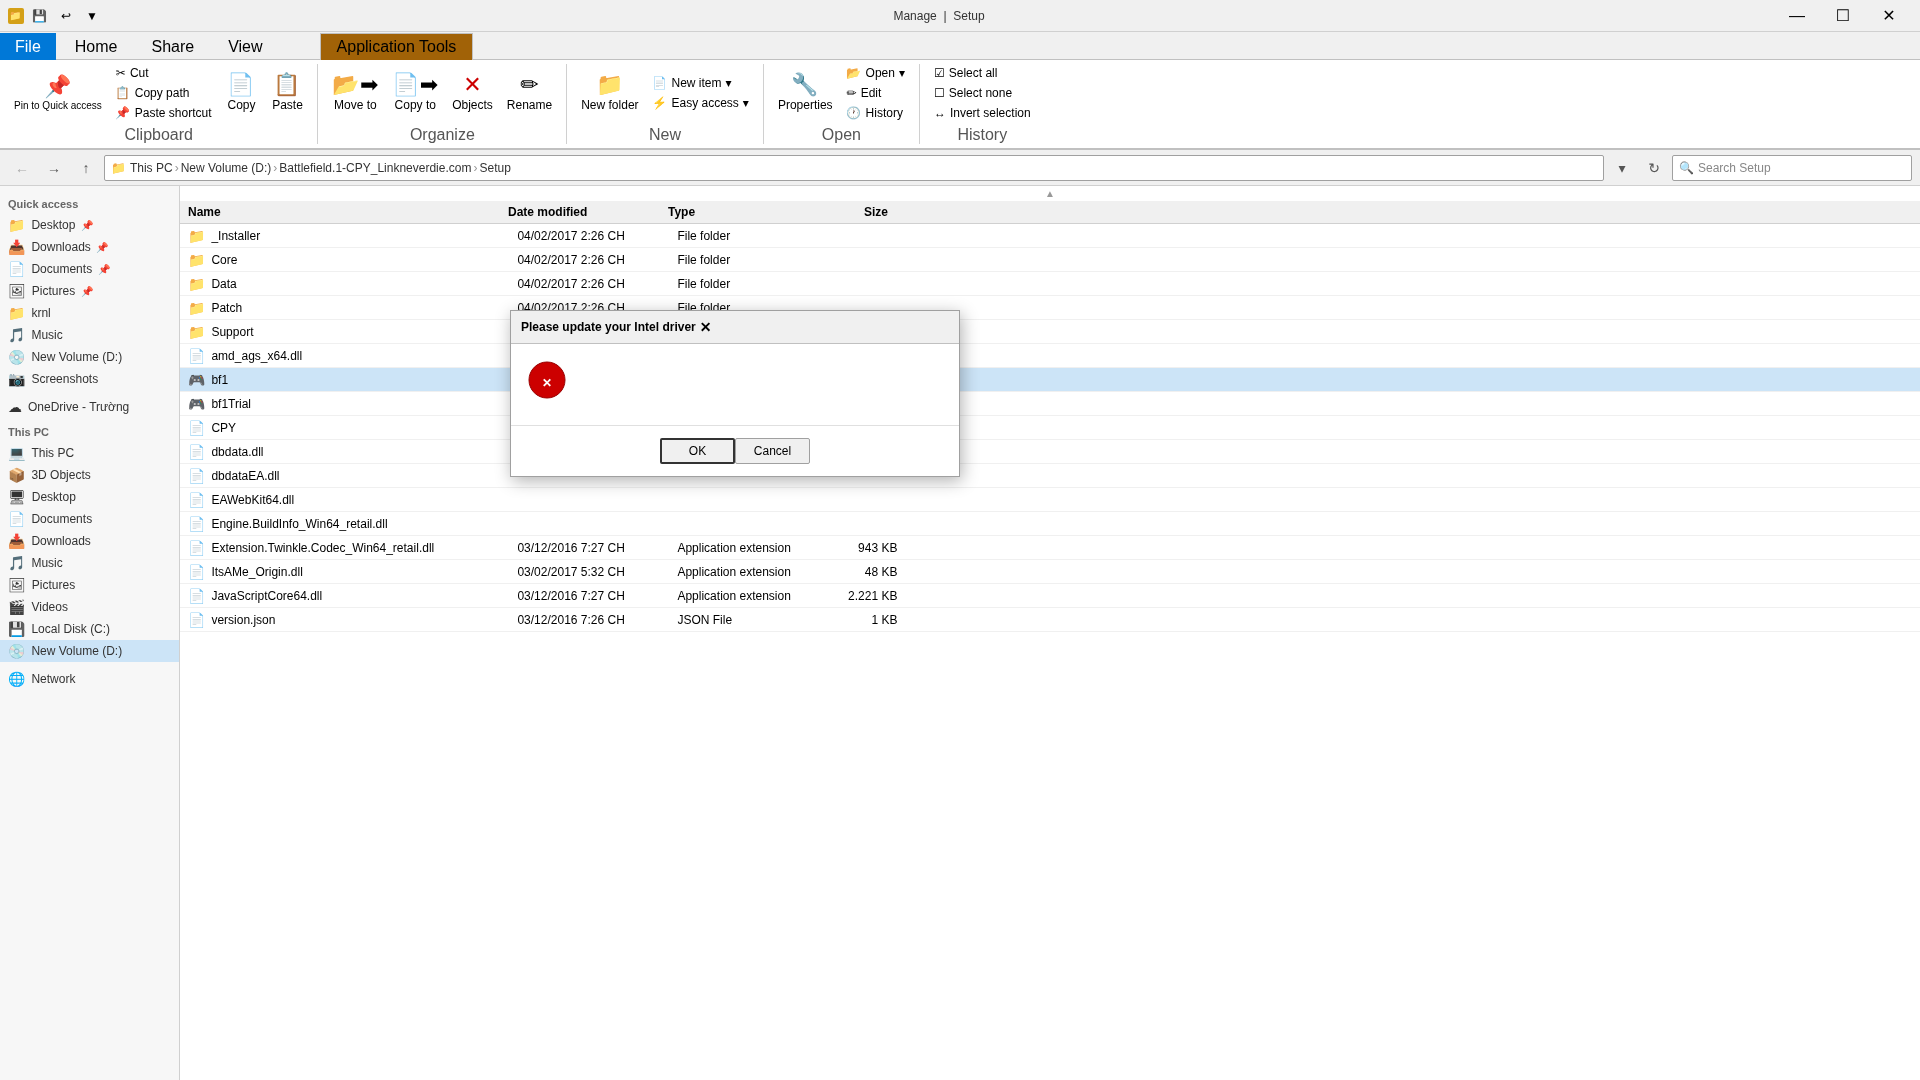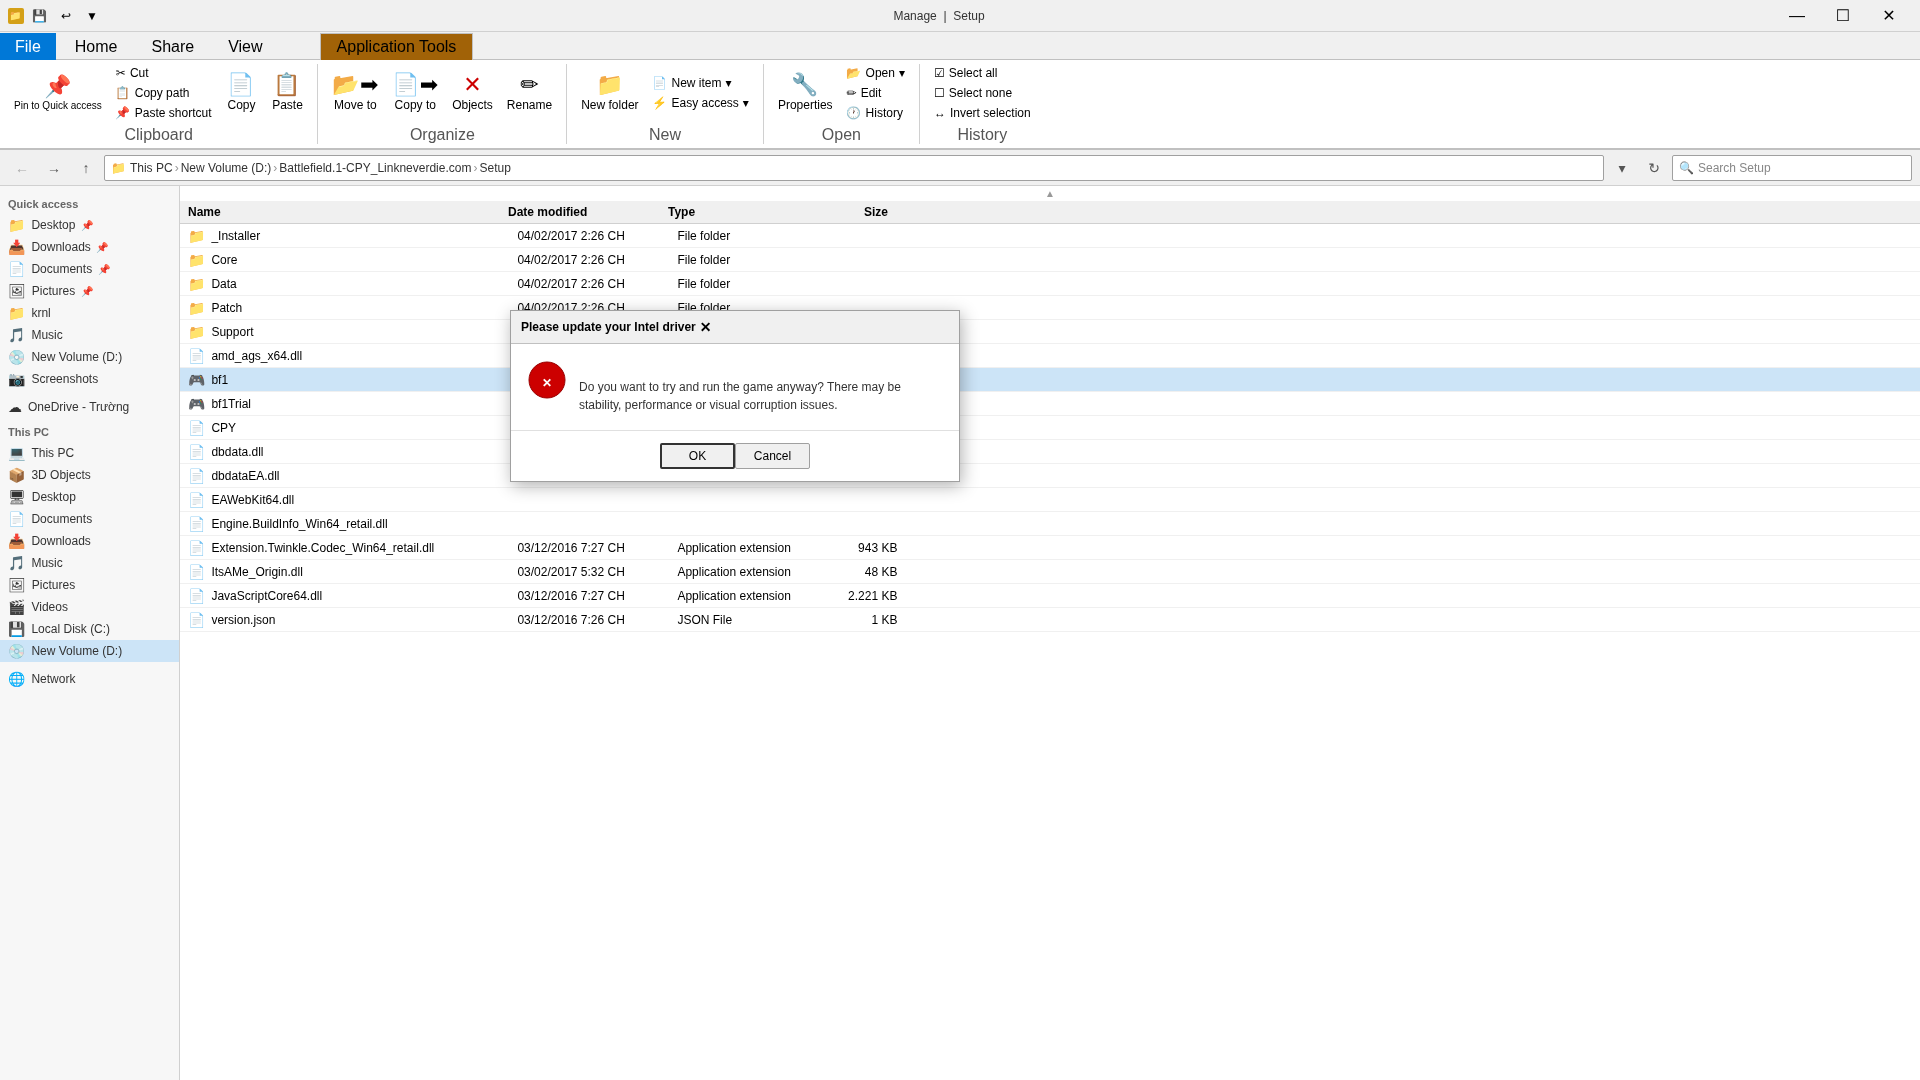--- a/index.html
+++ b/index.html
@@ -735,21 +735,20 @@
     </div>
     <div class="dialog-body">
       <div class="dialog-icon">
         <svg width="40" height="40" viewBox="0 0 40 40">
           <circle cx="20" cy="20" r="18" fill="#c00" stroke="#900" stroke-width="1"></circle>
           <text x="20" y="27" text-anchor="middle" fill="white" font-size="20" font-weight="bold">✕</text>
         </svg>
       </div>
       <div class="dialog-text">
         <br>
-        <p>Do you want to try and run the game anyway? There may be stability, performance or visual corruption issues.</p>
       </div>
     </div>
     <div class="dialog-footer">
       <button class="dialog-btn default">OK</button>
       <button class="dialog-btn">Cancel</button>
     </div>
   </div>
 </div>
 
 </body></html>

